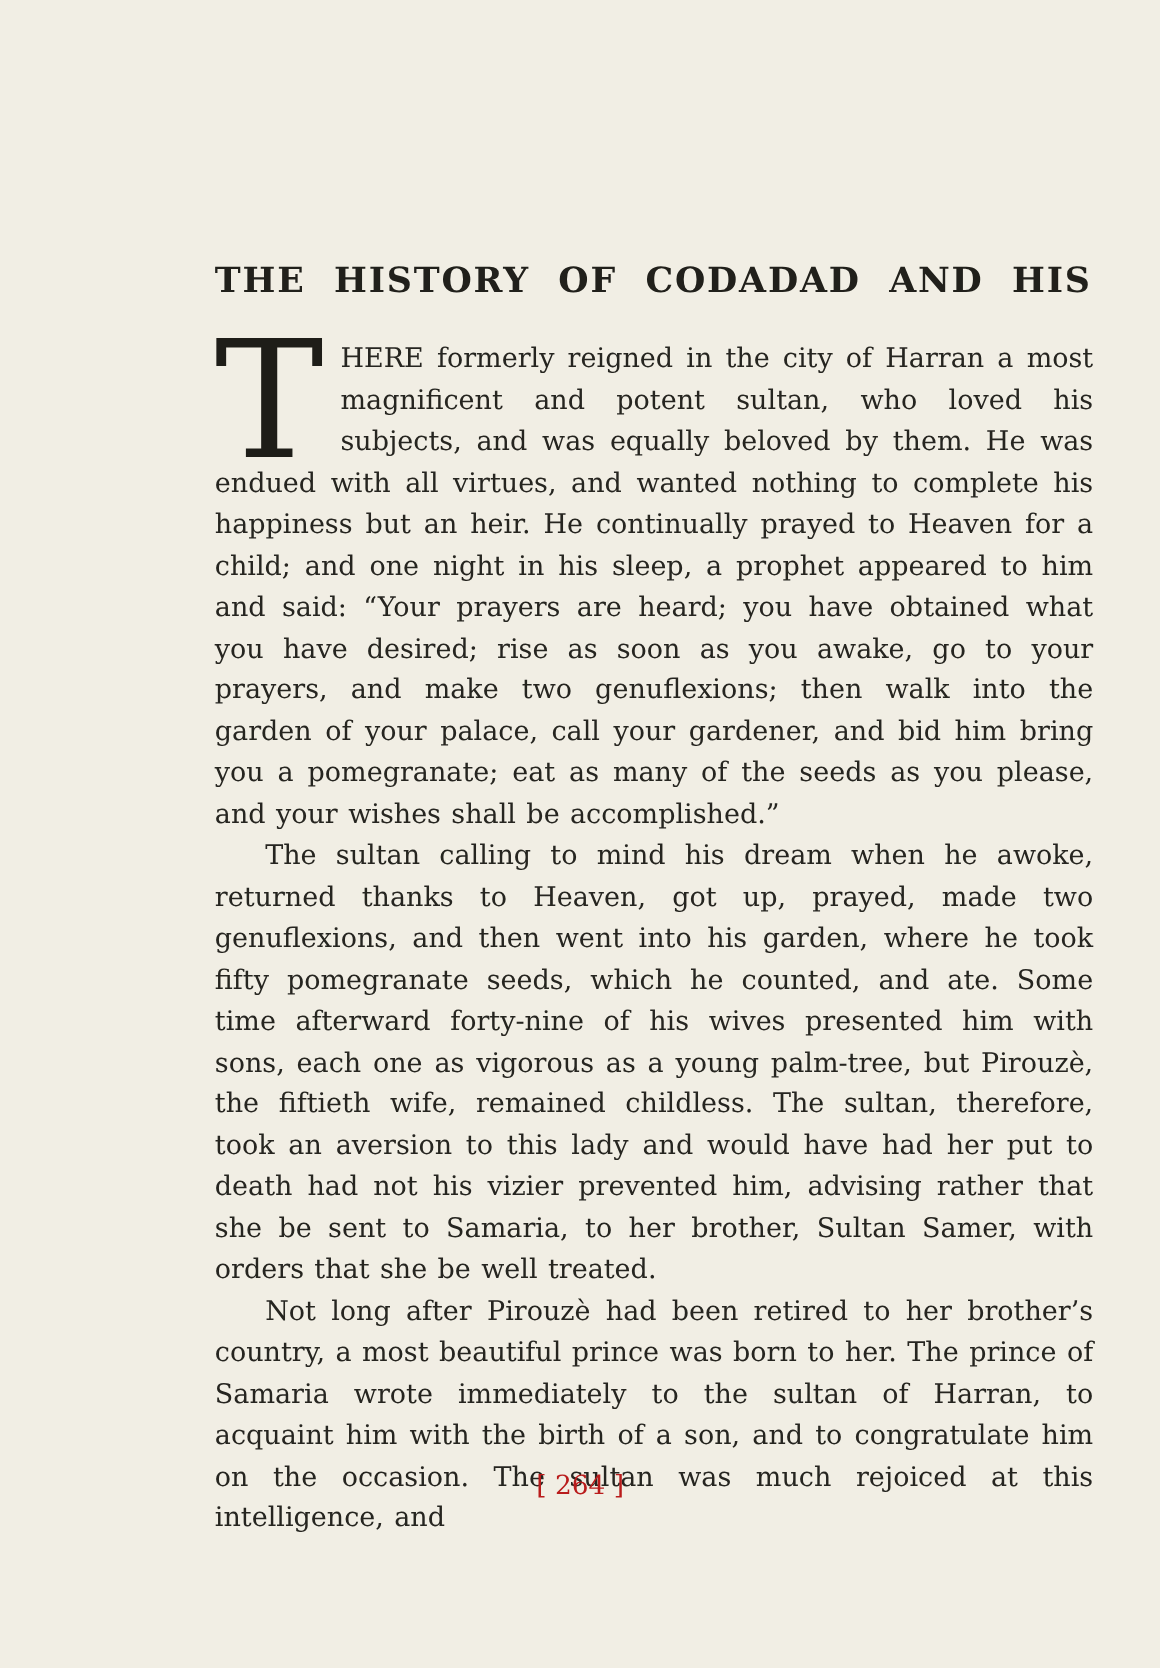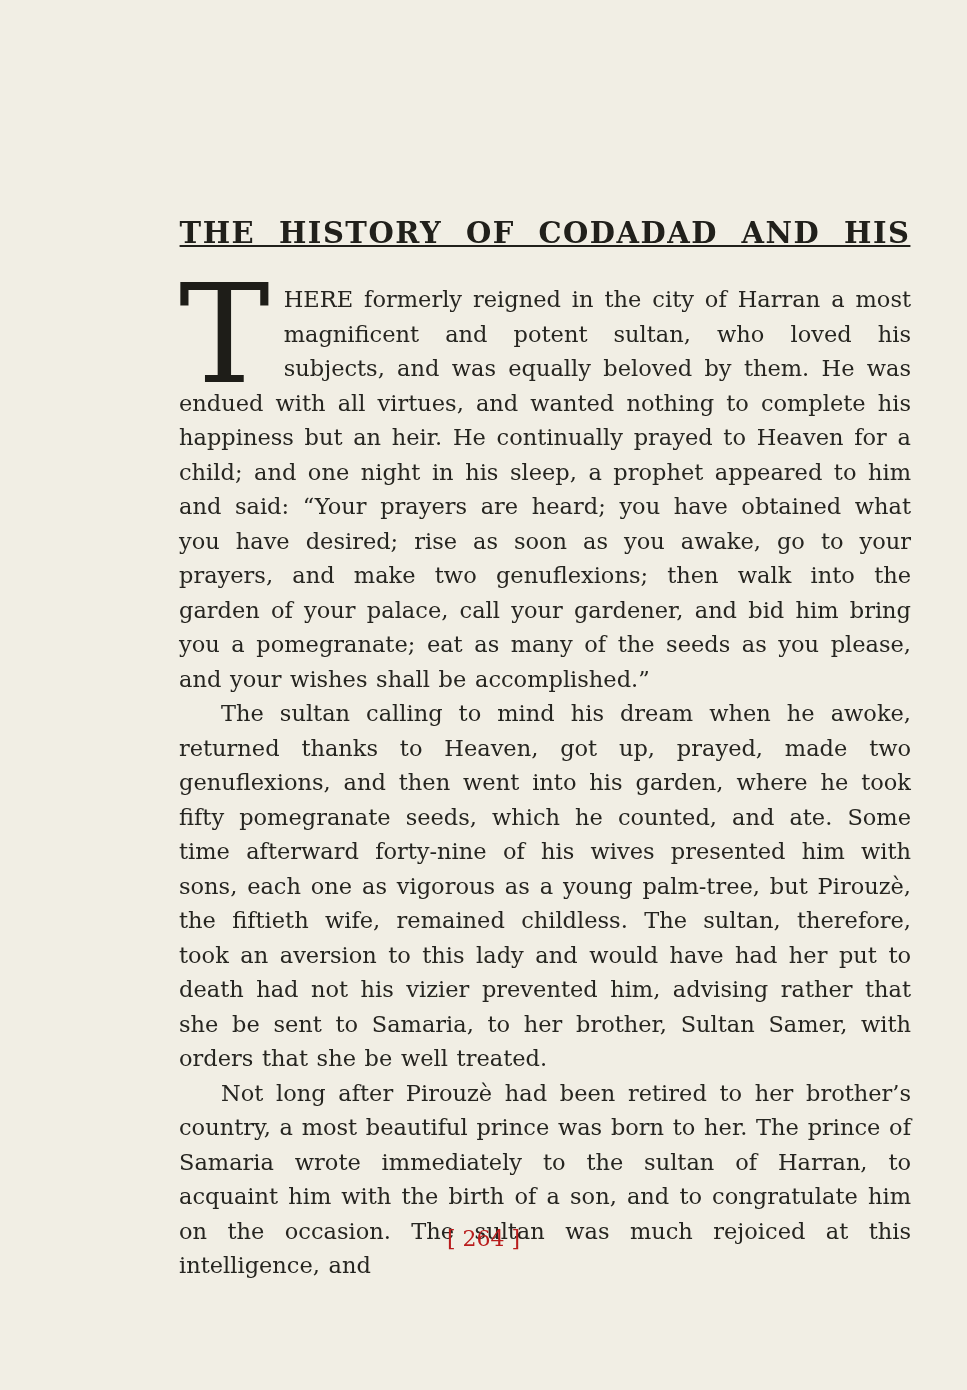--- a/index.html
+++ b/index.html
@@ -15,29 +15,28 @@
     position: relative;
     overflow: hidden;
   }
   .page-inner {
     position: absolute;
     left: 179px;
     top: 210px;
     width: 732px;
   }
   .title-block {
-    text-align: center;
+    text-align: left;
     font-size: 29px;
     font-weight: bold;
     letter-spacing: 1.5px;
     word-spacing: 0.42em;
     line-height: 1.6;
     margin: 0 0 26px 0;
     color: #21201b;
-    text-decoration: underline;
   }
   .body-text {
     font-size: 22.5px;
     line-height: 34.5px;
     text-align: justify;
     text-justify: inter-word;
     word-spacing: 1.5px;
   }
   p.para {
     margin: 0;

